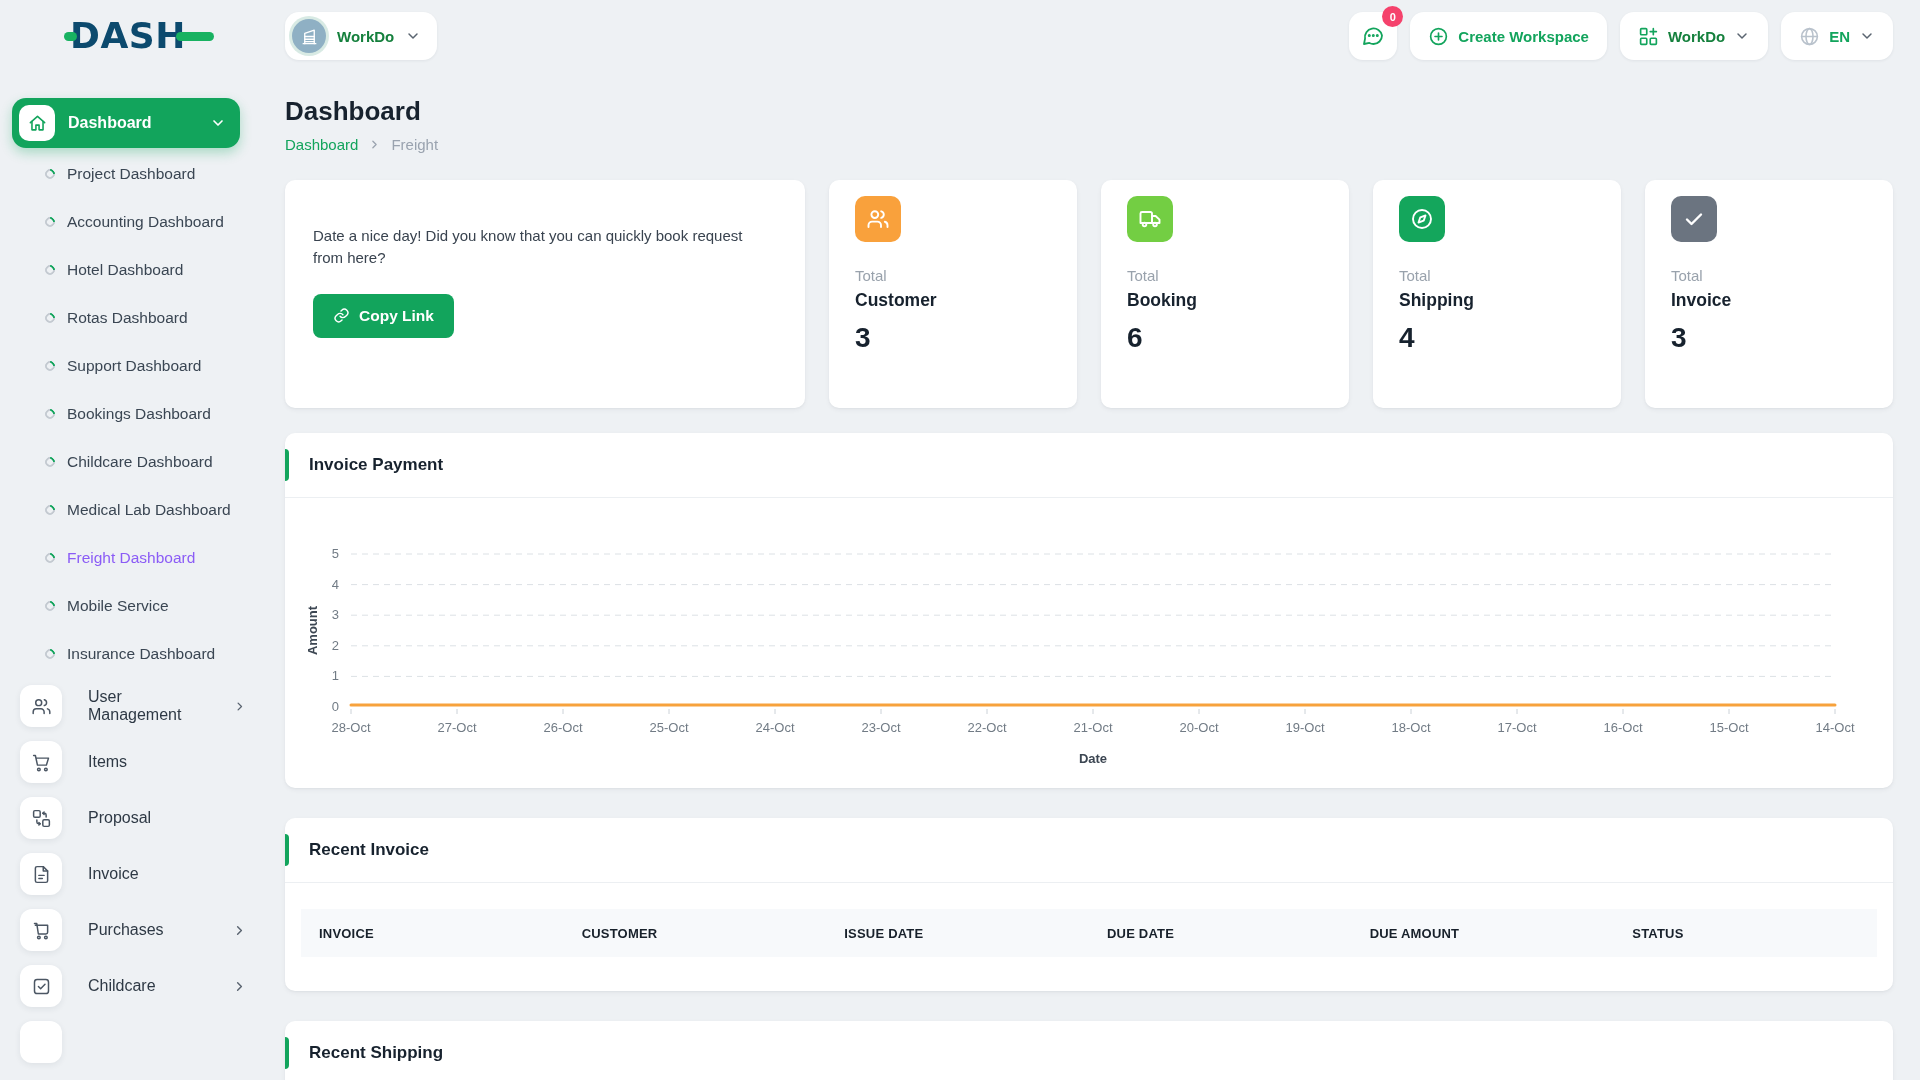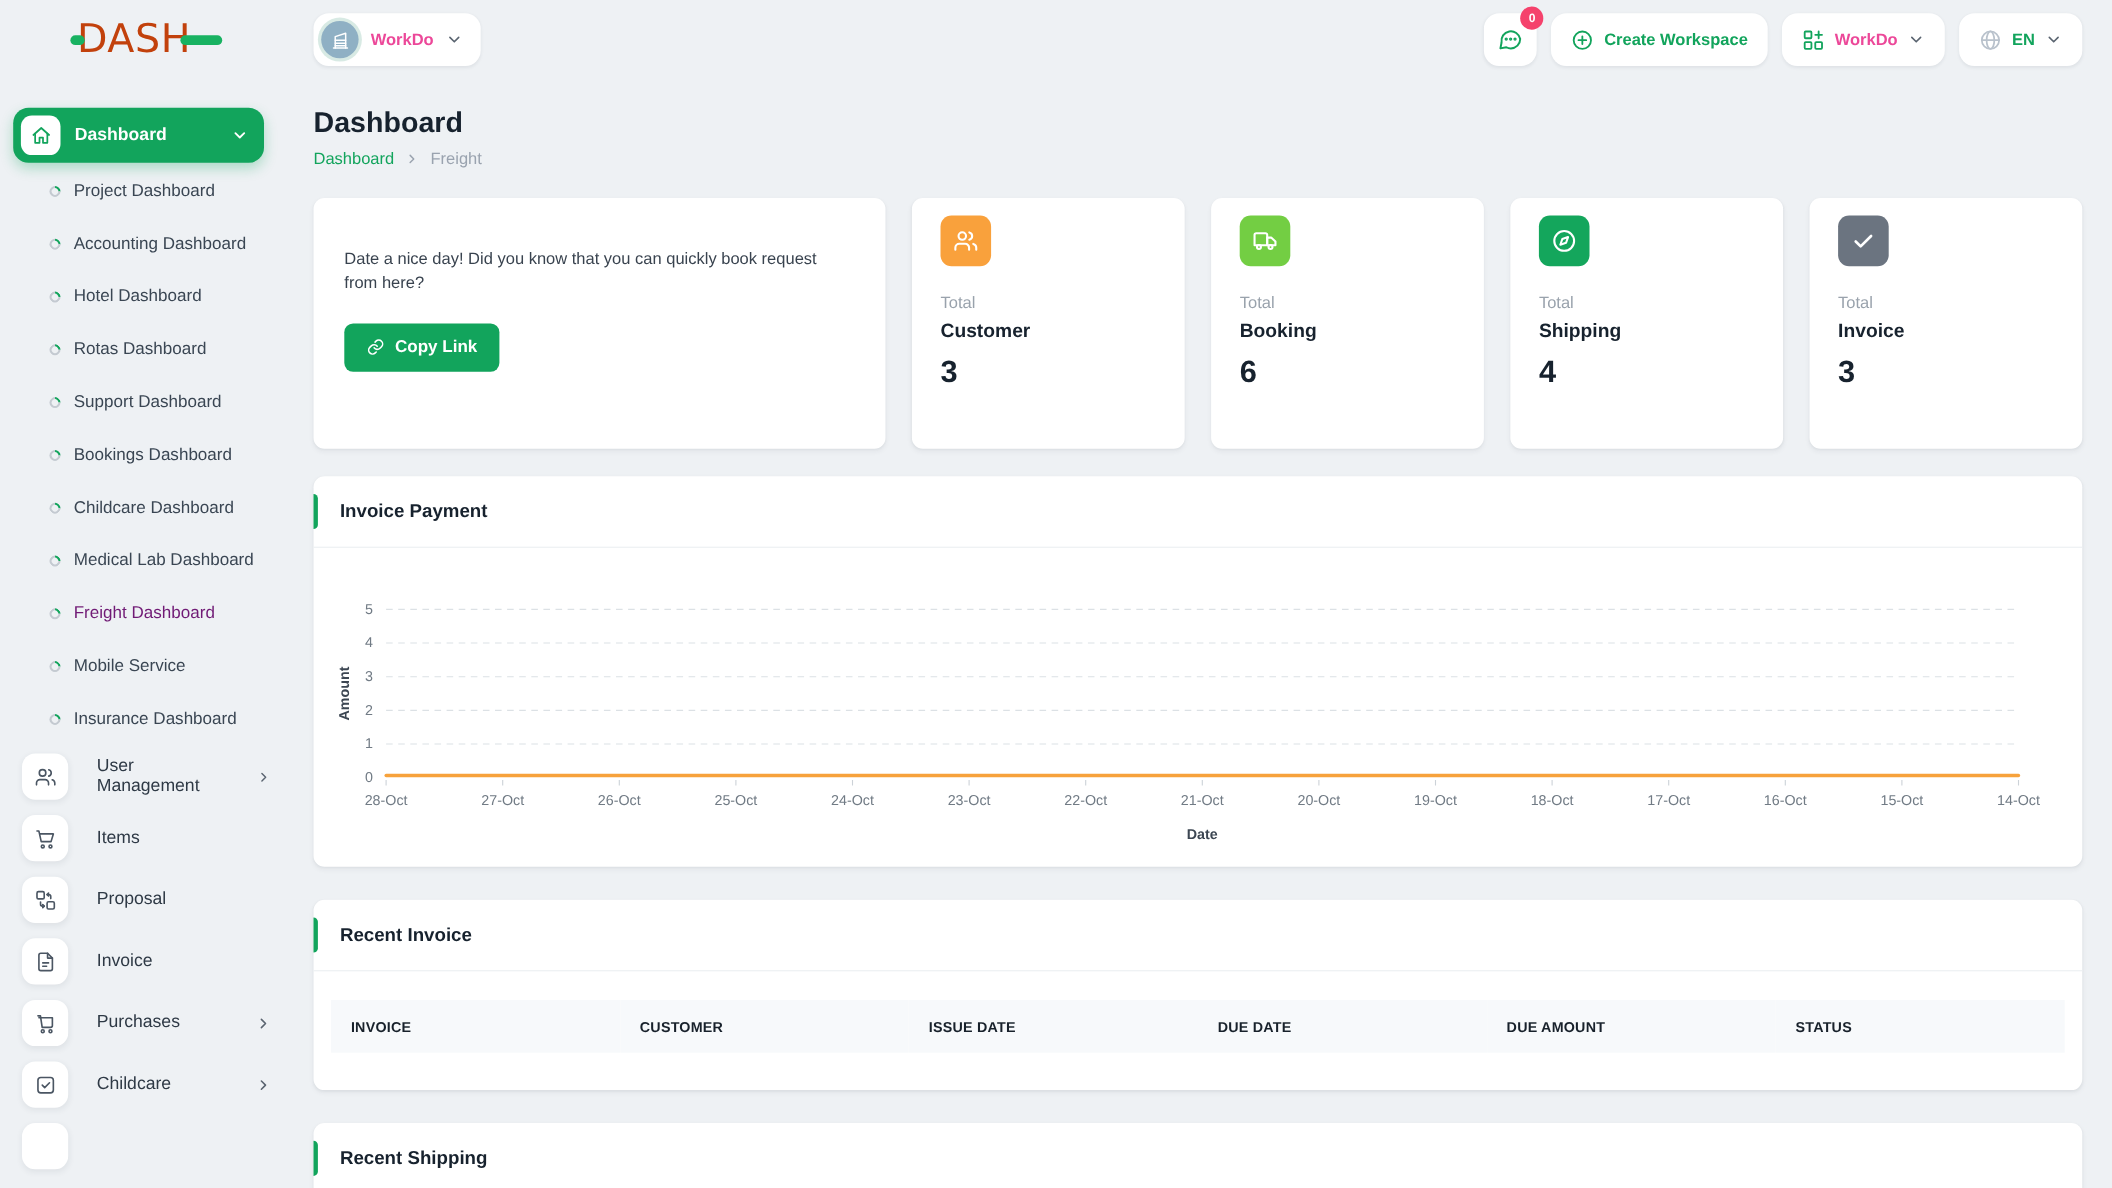--- a/index.html
+++ b/index.html
@@ -12,32 +12,32 @@
   }
   button { font-family:inherit; border:none; background:none; cursor:pointer; }
 
   
   .topbar { position:absolute; top:0; left:0; right:0; height:72px;
     display:flex; align-items:center; padding:0 27px 0 0; }
   .logo-wrap { width:285px; padding-left:64px; display:flex; align-items:center; }
   .logo { display:flex; align-items:center; position:relative; }
   .logo-notch { width:13px; height:9px; background:#18b261; border-radius:5px;
     margin-right:-7px; position:relative; z-index:2; }
-  .logo-text { font-family:"DejaVu Sans", sans-serif; font-size:36px; font-weight:400;
-    color:#c2410c; letter-spacing:0.5px; line-height:1; }
+  .logo-text { font-family:"DejaVu Sans", sans-serif; font-size:36px; font-weight:700;
+    color:#0c4a6e; letter-spacing:0.5px; line-height:1; }
   .logo-bar { width:38px; height:9px; background:#18b261; border-radius:5px; margin-left:-10px; }
 
   .tb-pill { height:48px; background:#fff; border-radius:14px;
     display:flex; align-items:center; gap:9px; padding:0 18px;
     box-shadow:0 1px 3px rgba(35,46,60,.07); font-size:15px; }
   .ws-switcher { padding:0 16px 0 7px; gap:11px; }
   .ws-avatar { width:34px; height:34px; border-radius:50%; background:#8fb0c4;
     display:flex; align-items:center; justify-content:center;
     box-shadow:0 0 0 3px rgba(143,196,178,.35); }
-  .tb-label { font-weight:600; color:#ec4899; }
+  .tb-label { font-weight:600; color:#15803d; }
   .tb-right { margin-left:auto; display:flex; align-items:center; gap:13px; }
   .tb-icon-btn { width:48px; height:48px; background:#fff; border-radius:14px;
     display:flex; align-items:center; justify-content:center; position:relative;
     box-shadow:0 1px 3px rgba(35,46,60,.07); }
   .badge { position:absolute; top:-6px; right:-6px; min-width:21px; height:21px;
     background:#f5426c; color:#fff; font-size:11px; font-weight:700; border-radius:50%;
     display:flex; align-items:center; justify-content:center; }
   .green-label { color:#12a45c; font-weight:600; }
 
   
@@ -48,21 +48,21 @@
   .side-active .icon-tile { width:36px; height:36px; background:#fff; border-radius:10px;
     display:flex; align-items:center; justify-content:center; box-shadow:none; }
   .side-active-label { color:#fff; font-size:16px; font-weight:700; }
   .side-active .chev { margin-left:auto; }
 
   .sub-items { margin-top:2px; }
   .sub-item { height:48px; display:flex; align-items:center; gap:12px; padding-left:33px; cursor:pointer; }
   .donut { width:10px; height:10px; border-radius:50%; flex:none;
     border:2.5px solid #c4cad1; border-top-color:#12a45c; transform:rotate(45deg); }
   .sub-label { font-size:15.5px; color:#3a4653; }
-  .sub-item.active .sub-label { color:#701a75; }
+  .sub-item.active .sub-label { color:#8b5cf6; }
 
   .side-section { height:56px; display:flex; align-items:center; gap:26px; padding-left:8px; cursor:pointer; }
   .icon-tile { width:42px; height:42px; background:#fff; border-radius:12px; flex:none;
     display:flex; align-items:center; justify-content:center;
     box-shadow:0 2px 6px rgba(35,46,60,.08); }
   .side-section-label { font-size:16px; font-weight:500; color:#2e3945; }
   .side-section .chev { margin-left:auto; margin-right:18px; }
 
   
   .content { position:absolute; left:285px; top:72px; width:1608px; }

